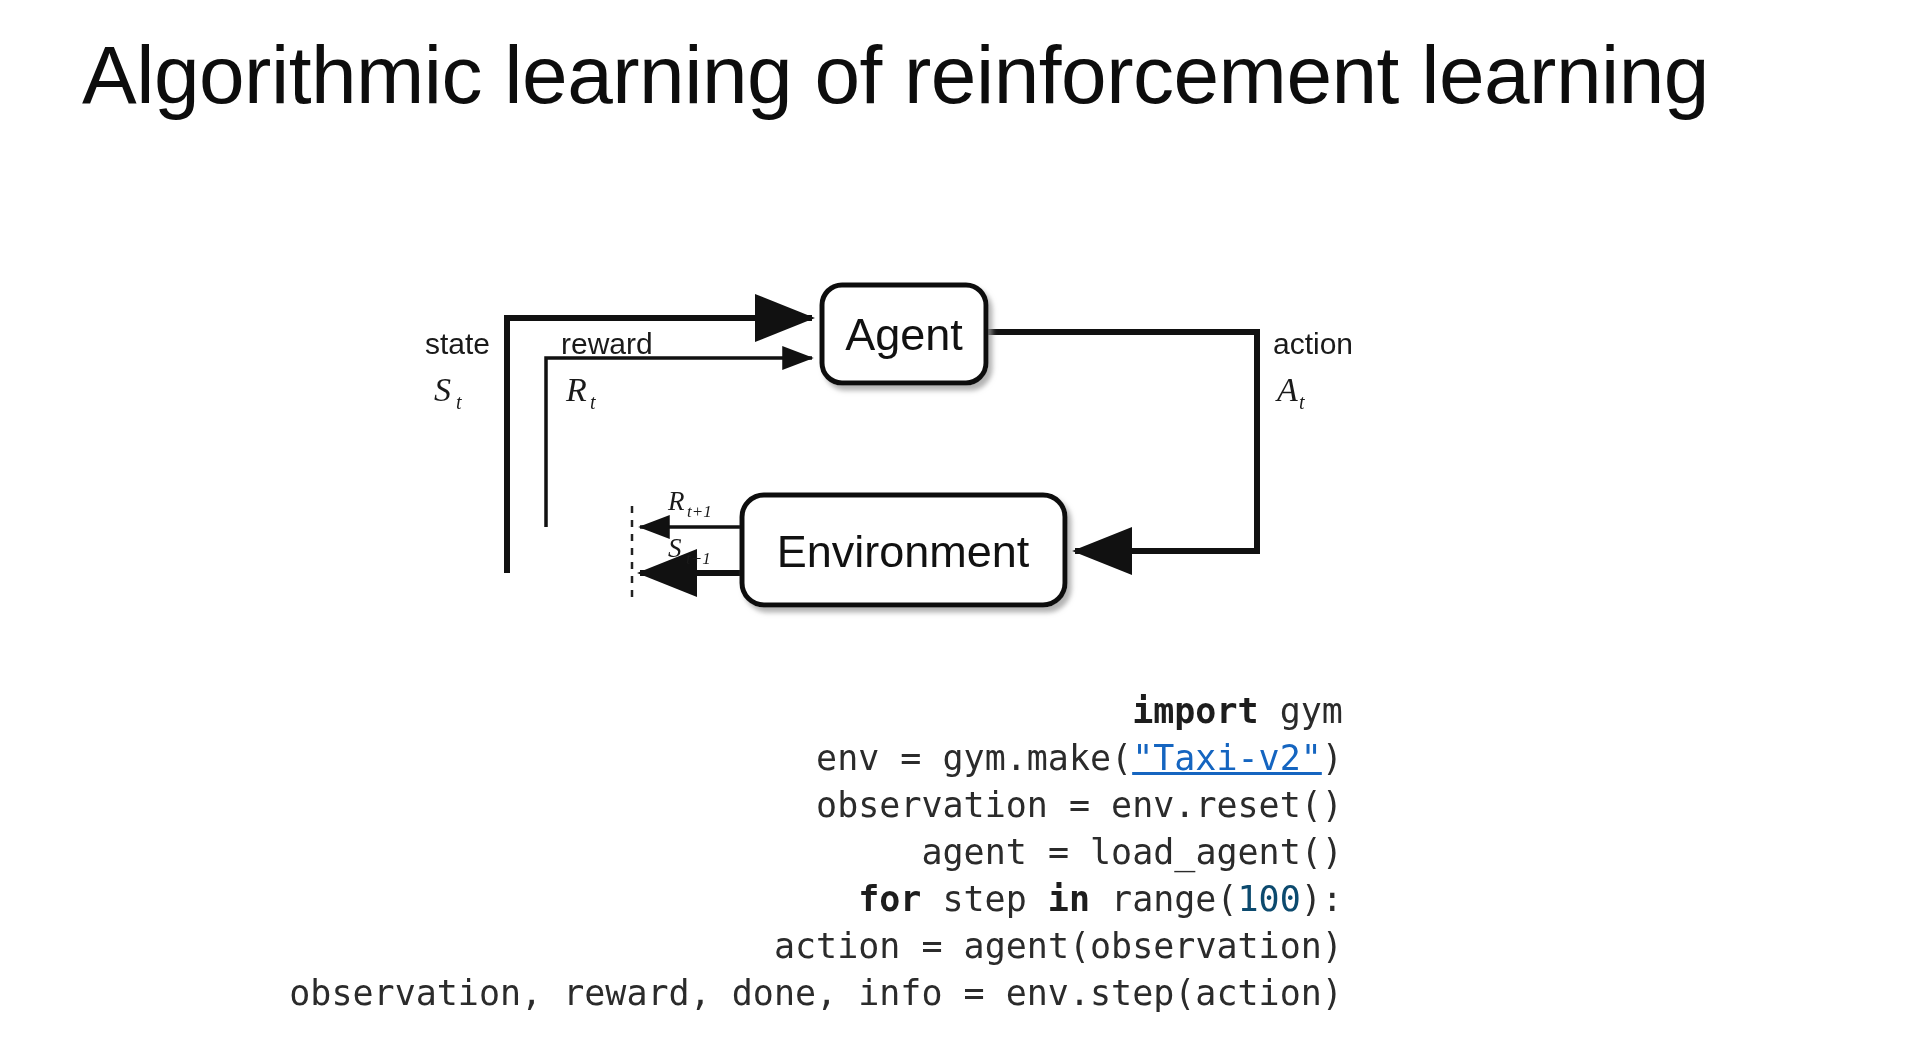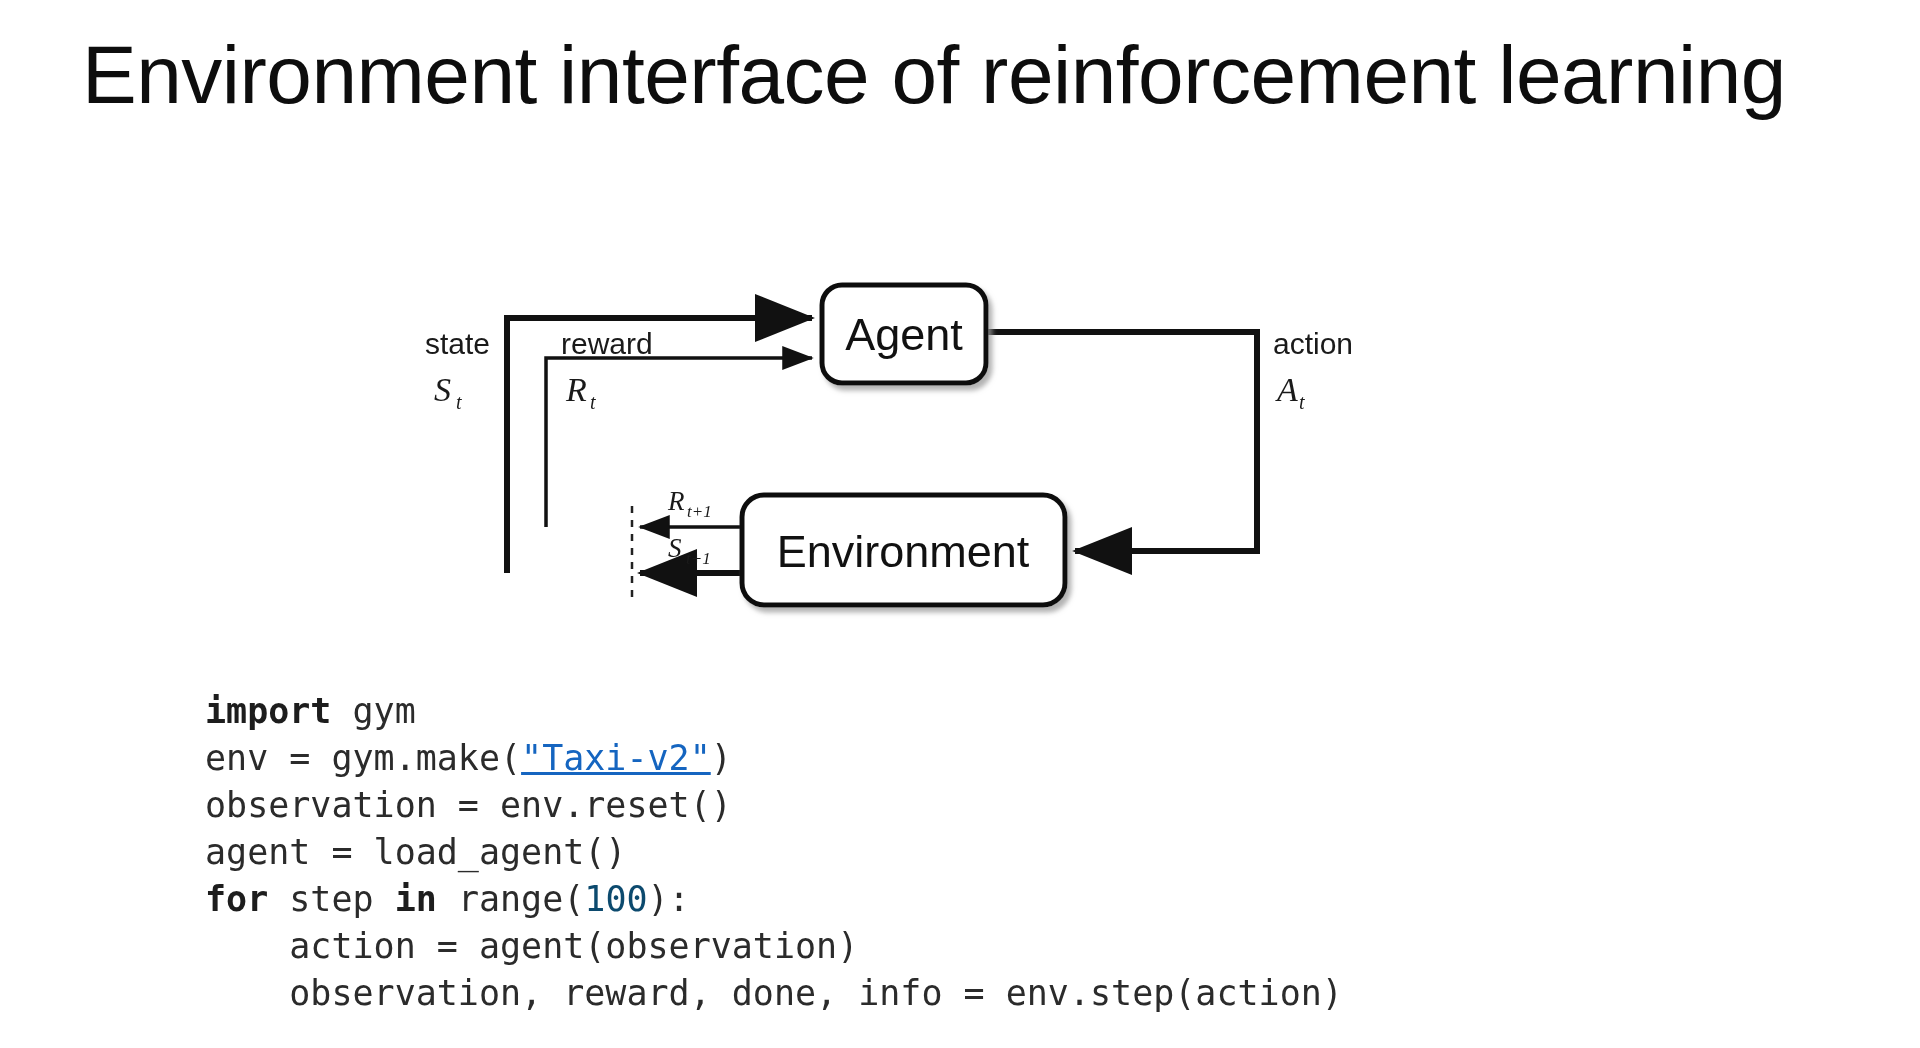--- a/index.html
+++ b/index.html
@@ -83,30 +83,31 @@
   #code-block {
     position: absolute;
     left: 205px;
     top: 688px;
     font-family: "DejaVu Sans Mono", "Liberation Mono", monospace;
     font-size: 35px;
     line-height: 47px;
     color: #2b2b2b;
     white-space: pre;
     letter-spacing: 0px;
+    text-align: right;
   }
   #code-block .ln { display: block; height: 47px; }
   .kw  { font-weight: bold; color: #1d1d1d; }
   .num { color: #0c4a6e; }
   .lnk { color: #1565c0; text-decoration: underline; }
 </style>
 </head>
 <body>
 
-<div id="slide-title">Environment interface of reinforcement learning</div>
+<div id="slide-title">Algorithmic learning of reinforcement learning</div>
 
 <div id="rl-diagram">
   <svg width="1500" height="440" viewBox="0 0 1500 440" xmlns="http://www.w3.org/2000/svg">
     <defs>
       <marker id="arrowThick" markerWidth="11" markerHeight="11" refX="9.5" refY="4" orient="auto">
         <path d="M0,0 L10,4 L0,8 z" fill="#111111"></path>
       </marker>
       <marker id="arrowThin" markerWidth="10" markerHeight="10" refX="8.5" refY="3.4" orient="auto">
         <path d="M0,0 L9,3.4 L0,6.8 z" fill="#111111"></path>
       </marker>

